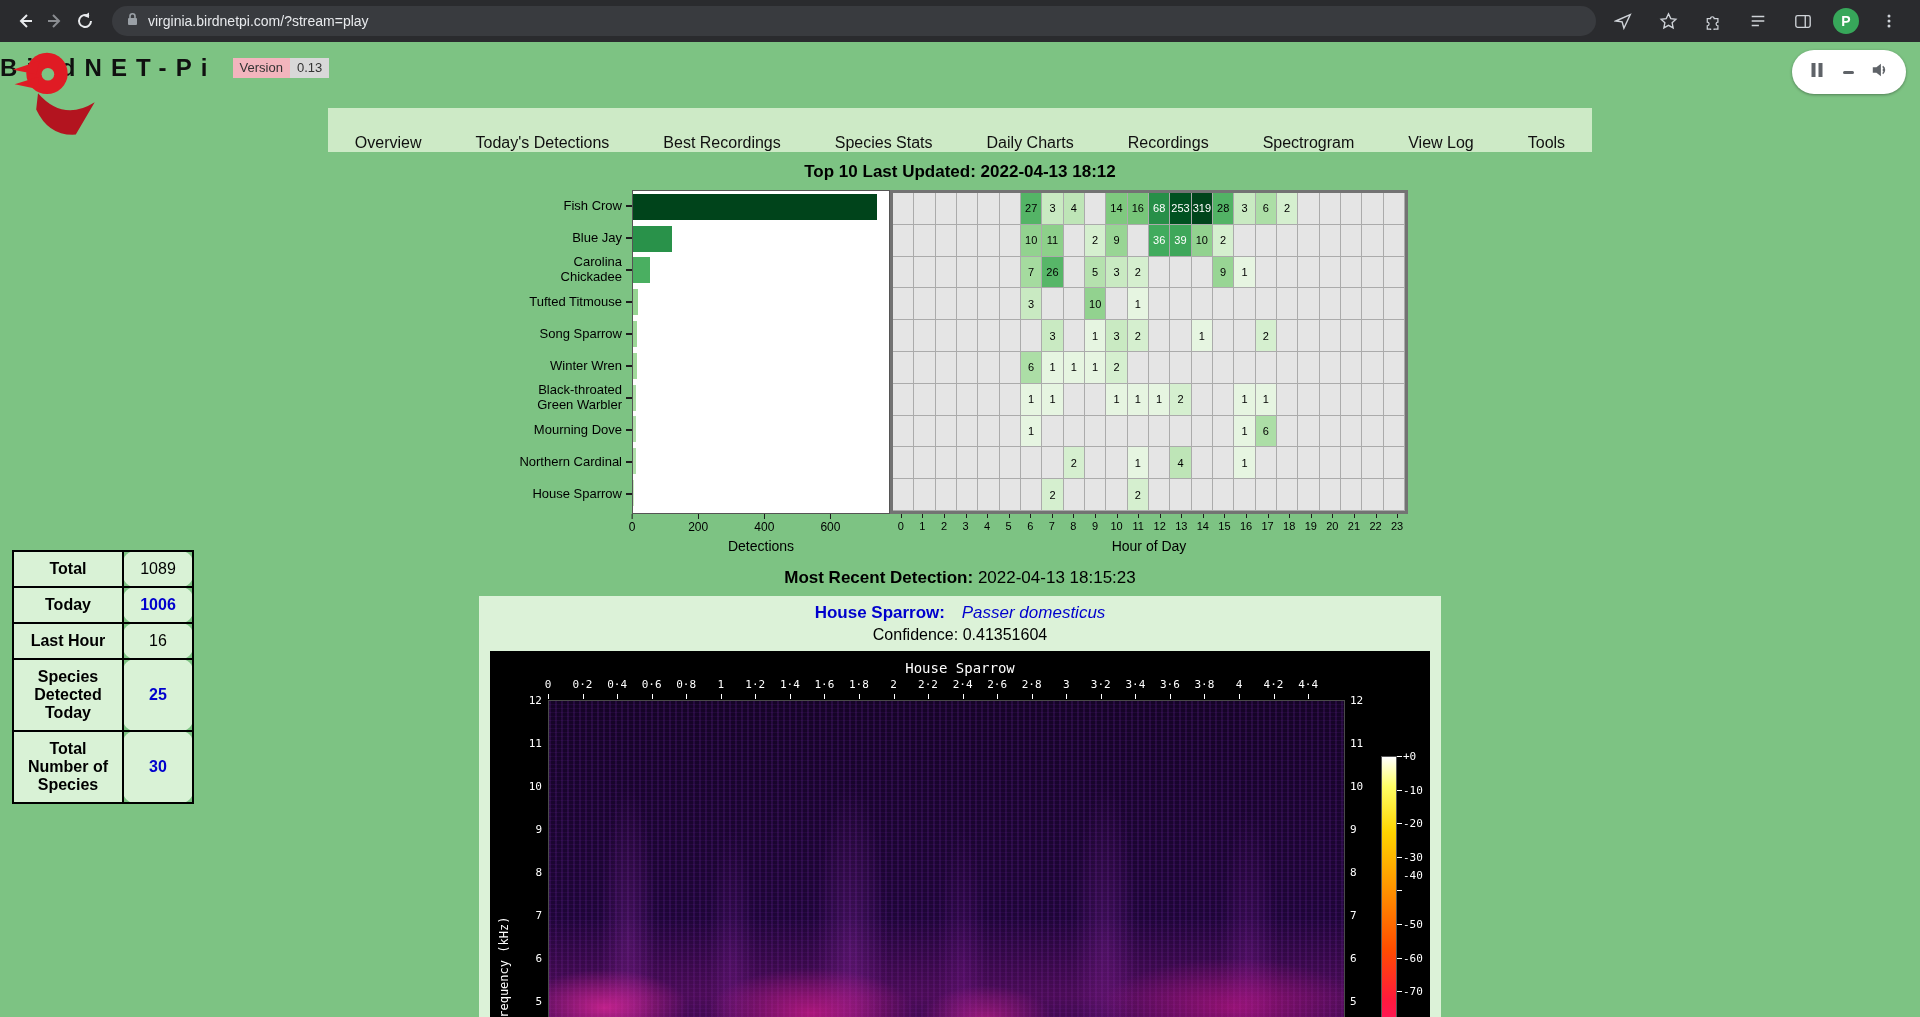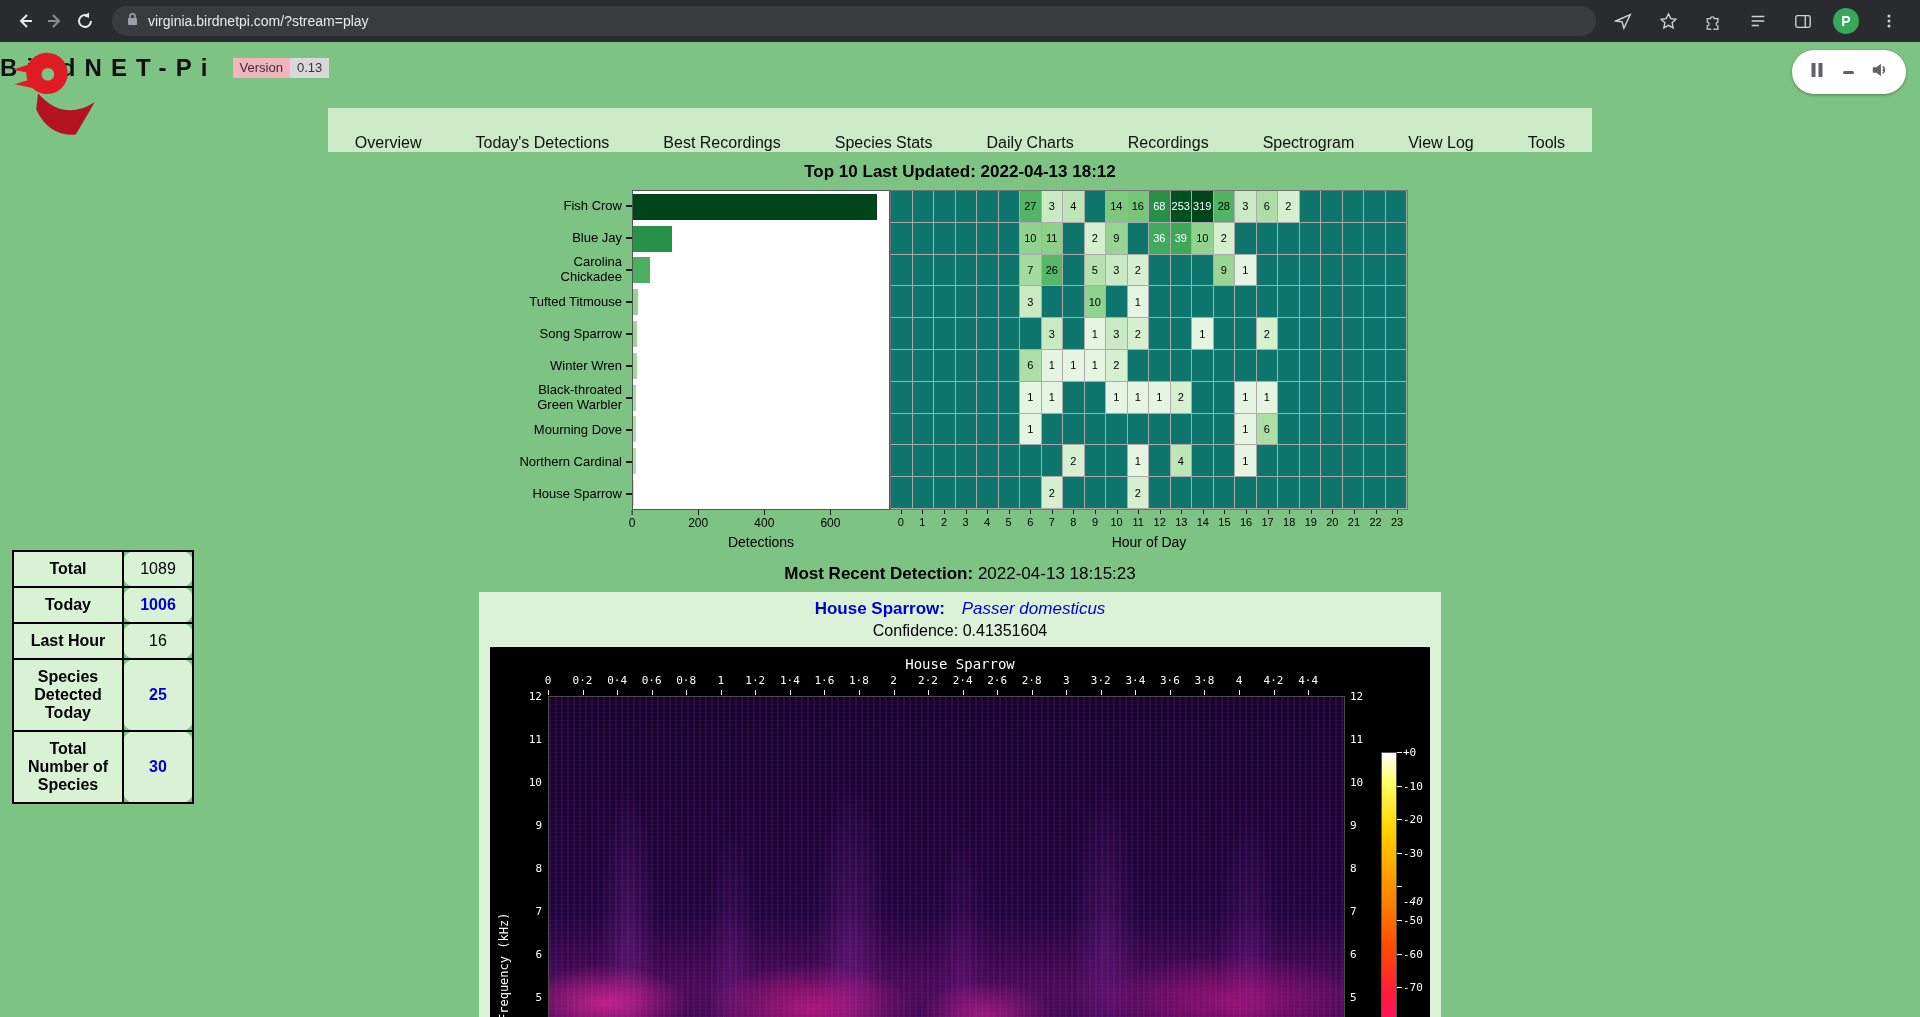--- a/index.html
+++ b/index.html
@@ -34,21 +34,21 @@
   .section-heading{margin-top:10px;text-align:center;font-size:17px;font-weight:bold;}
 
   
   .chart-wrap{display:grid;grid-template-columns:120px 258px 518px;width:896px;margin:8px auto 0;}
   .labels-col{display:flex;flex-direction:column;}
   .label-row{height:32px;display:flex;align-items:center;justify-content:flex-end;text-align:right;font-size:13px;line-height:1.12;}
   .label-row::after{content:"";width:6px;height:2px;background:#1c1c1c;margin-left:4px;flex:0 0 auto;}
   .bars-panel{background:#fff;border:1px solid #555;box-sizing:border-box;}
   .bar-row{height:31.8px;display:flex;align-items:center;}
   .bar{height:26px;min-width:1px;}
-  .heatmap{background:#0f766e;border:1px solid #737373;box-sizing:border-box;display:grid;
+  .heatmap{background:#e5e5e5;border:3px solid #737373;box-sizing:border-box;display:grid;
            grid-template-columns:repeat(24,1fr);grid-auto-rows:31.8px;}
   .hm-cell{border-right:1px solid #ababab;border-bottom:1px solid #ababab;display:flex;align-items:center;justify-content:center;font-size:11px;overflow:hidden;}
   .bar-axis{position:relative;height:22px;}
   .bar-axis span{position:absolute;transform:translateX(-50%);font-size:12px;top:6px;}
   .bar-axis span::before{content:"";position:absolute;left:50%;top:-6px;width:1px;height:5px;background:#1c1c1c;}
   .hour-axis{display:flex;height:22px;padding-top:6px;box-sizing:border-box;}
   .hour-axis span{flex:1;text-align:center;font-size:11px;position:relative;}
   .hour-axis span::before{content:"";position:absolute;left:50%;top:-6px;width:1px;height:4px;background:#1c1c1c;}
   .cap{text-align:center;font-size:14px;padding-top:2px;}
 
@@ -655,21 +655,21 @@
       <div class="sp-colorbar"></div>
       <div class="sp-cbar-labels">
           <span style="top: 99px;">+0</span>
           <i style="top: 105px;"></i>
           <span style="top: 132.6px;">-10</span>
           <i style="top: 138.6px;"></i>
           <span style="top: 166.2px;">-20</span>
           <i style="top: 172.2px;"></i>
           <span style="top: 199.8px;">-30</span>
           <i style="top: 205.8px;"></i>
-          <span style="top: 248px; font-style: italic;">-40</span>
+          <span style="top: 218px;">-40</span>
           <i style="top: 239.4px;"></i>
           <span style="top: 267px;">-50</span>
           <i style="top: 273px;"></i>
           <span style="top: 300.6px;">-60</span>
           <i style="top: 306.6px;"></i>
           <span style="top: 334.2px;">-70</span>
           <i style="top: 340.2px;"></i>
         </div>
     </div>
   </div>

